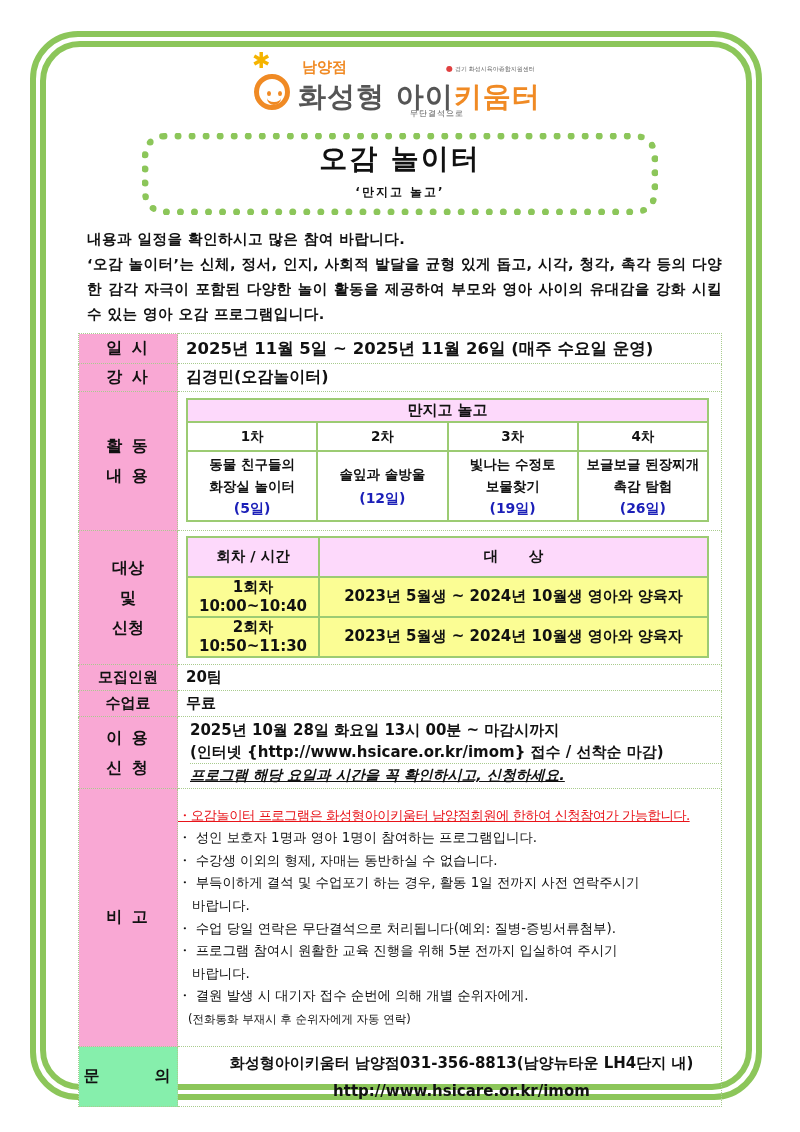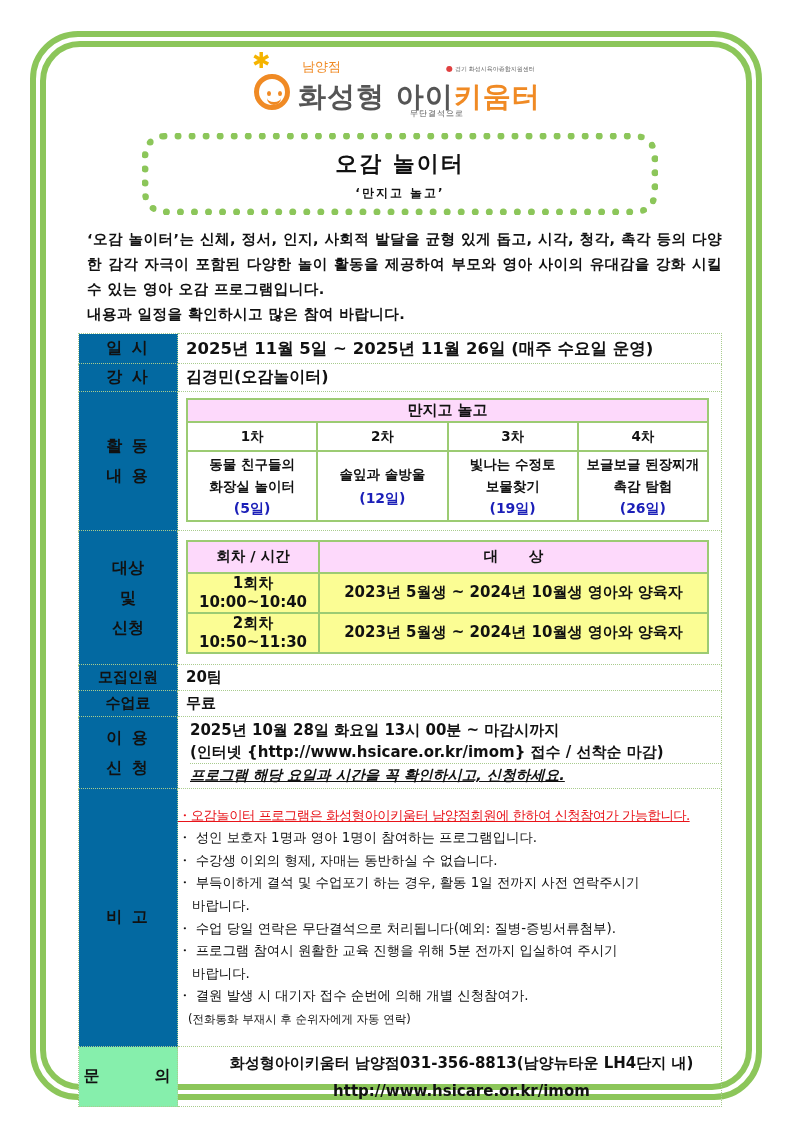--- a/index.html
+++ b/index.html
@@ -12,40 +12,40 @@
 
   
   .logo { position:absolute; left:250px; top:52px; width:320px; height:72px; }
   .logo-face { position:absolute; left:4px; top:22px; width:36px; height:36px;
                border:5px solid #f08a24; border-radius:50%; box-sizing:border-box; }
   .logo-face .eye { position:absolute; top:12px; width:4px; height:5px; background:#f08a24; border-radius:50%; }
   .logo-face .eye.l { left:8px; } .logo-face .eye.r { left:19px; }
   .logo-face .mouth { position:absolute; left:8px; top:16px; width:14px; height:7px;
                       border-bottom:3px solid #f08a24; border-radius:0 0 10px 10px; }
   .logo-star { position:absolute; left:2px; top:-2px; color:#f5b400; font-size:22px; font-weight:bold; line-height:1; }
-  .logo-branch { position:absolute; left:52px; top:6px; color:#f08a24; font-size:13px; font-weight:normal; }
+  .logo-branch { position:absolute; left:52px; top:6px; color:#f08a24; font-size:15px; font-weight:bold; }
   .logo-main { position:absolute; left:48px; top:26px; font-size:28px; font-weight:bold; letter-spacing:1px; color:#555; white-space:nowrap; }
   .logo-main .orange { color:#f08a24; }
   .logo-sub { position:absolute; left:160px; top:56px; font-size:8px; color:#555; letter-spacing:1px; }
   .logo-org { position:absolute; left:196px; top:12px; font-size:6px; color:#666; white-space:nowrap; }
   .logo-org .dot { color:#e04040; font-size:8px; }
 
   
   .title-box { position:absolute; left:142px; top:133px; width:516px; height:82px;
                border:7px dotted #8cc65a; border-radius:22px; box-sizing:border-box; text-align:center; }
-  .title-main { font-size:22px; font-weight:bold; margin-top:9px; letter-spacing:2px; }
+  .title-main { font-size:28px; font-weight:bold; letter-spacing:2px; }
   .title-sub { font-size:12px; font-weight:bold; margin-top:6px; letter-spacing:2px; }
 
   .intro { position:absolute; left:87px; top:226px; width:635px; font-size:14.6px; font-weight:bold; line-height:25px; letter-spacing:0.4px; }
   .intro p { margin:0; text-align:justify; }
 
   
   table.main { position:absolute; left:78px; top:333px; width:644px; border-collapse:collapse; table-layout:fixed; }
   table.main td { border:1px dotted #a9cc8e; padding:0; vertical-align:middle; }
-  table.main td.label { background:#0369a1; text-align:center; font-size:16px; font-weight:bold; width:98px; letter-spacing:2px; }
+  table.main td.label { background:#f9a8d4; text-align:center; font-size:16px; font-weight:bold; width:98px; letter-spacing:2px; }
   table.main td.val { font-size:16px; font-weight:bold; padding-left:8px; }
 
   table.inner { border-collapse:collapse; width:100%; table-layout:fixed; }
   table.inner td { border:2px solid #9ccb73 !important; text-align:center; font-size:13.5px; font-weight:bold; }
   .pink { background:#fdd9fb; }
   .yellow { background:#fbfd94; }
   .blue { color:#1b1fb8; font-size:14px; }
 
   .notes { padding:6px 6px 4px 14px; font-size:13.4px; font-weight:normal; line-height:22.6px; }
   .notes .red { color:#e8141a; text-decoration:underline; letter-spacing:-0.6px; }
@@ -71,22 +71,22 @@
   <span class="logo-sub">무단결석으로</span>
   <span class="logo-org"><span class="dot">●</span> <span>경기 화성시육아종합지원센터</span></span>
 </div>
 
 <div class="title-box">
   <div class="title-main">오감 놀이터</div>
   <div class="title-sub">‘만지고 놀고’</div>
 </div>
 
 <div class="intro">
+  <p>내용과 일정을 확인하시고 많은 참여 바랍니다.</p>
   <p>‘오감 놀이터’는 신체, 정서, 인지, 사회적 발달을 균형 있게 돕고, 시각, 청각, 촉각 등의 다양한 감각 자극이 포함된 다양한 놀이 활동을 제공하여 부모와 영아 사이의 유대감을 강화 시킬 수 있는 영아 오감 프로그램입니다.</p>
-  <p>내용과 일정을 확인하시고 많은 참여 바랍니다.</p>
 </div>
 
 <table class="main">
   <tbody>
       <tr style="height:30px">
     <td class="label">일 시</td>
     <td class="val" style="font-size:16.5px">2025년 11월 5일 ~ 2025년 11월 26일 (매주 수요일 운영)</td>
   </tr>
   <tr style="height:28px">
     <td class="label">강 사</td>
@@ -136,21 +136,21 @@
   </tr>
   <tr style="height:134px">
     <td class="label" style="letter-spacing:0">
       <div style="line-height:30px">대상</div>
       <div style="line-height:30px">및</div>
       <div style="line-height:30px">신청</div>
     </td>
     <td style="padding:4px 12px 6px 8px">
       <table class="inner">
         <tbody>
-              <tr style="height:32px" class="pink">
+              <tr style="height:40px" class="pink">
           <td style="width:130px;font-size:14.5px">회차 / 시간</td>
           <td style="font-size:14.5px;white-space:pre">대      상</td>
         </tr>
         <tr style="height:40px" class="yellow">
           <td style="font-size:15px;line-height:19px">
             <div>1회차</div>
             <div>10:00~10:40</div>
           </td>
           <td style="font-size:15px">2023년 5월생 ~ 2024년 10월생 영아와 양육자</td>
         </tr>
@@ -188,21 +188,21 @@
     <td class="label">비 고</td>
     <td class="notes">
       <span class="item red">・오감놀이터 프로그램은 화성형아이키움터 남양점회원에 한하여 신청참여가 가능합니다.</span>
       <span class="item">・ 성인 보호자 1명과 영아 1명이 참여하는 프로그램입니다.</span>
       <span class="item">・ 수강생 이외의 형제, 자매는 동반하실 수 없습니다.</span>
       <span class="item">・ 부득이하게 결석 및 수업포기 하는 경우, 활동 1일 전까지 사전 연락주시기</span>
       <span class="cont">바랍니다.</span>
       <span class="item">・ 수업 당일 연락은 무단결석으로 처리됩니다(예외: 질병-증빙서류첨부).</span>
       <span class="item">・ 프로그램 참여시 원활한 교육 진행을 위해 5분 전까지 입실하여 주시기</span>
       <span class="cont">바랍니다.</span>
-      <span class="item">・ 결원 발생 시 대기자 접수 순번에 의해 개별 신청참여가.</span>
+      <span class="item">・ 결원 발생 시 대기자 접수 순번에 의해 개별 순위자에게.</span>
       <span class="small">(전화통화 부재시 후 순위자에게 자동 연락)</span>
     </td>
   </tr>
   <tr style="height:60px">
     <td class="label" style="white-space:pre;background:#86efac">문       의</td>
     <td style="text-align:center;font-size:15px;font-weight:bold;line-height:28px;padding-left:24px">
       <div>화성형아이키움터 남양점031-356-8813(남양뉴타운 LH4단지 내)</div>
       <div>http://www.hsicare.or.kr/imom</div>
     </td>
   </tr>

